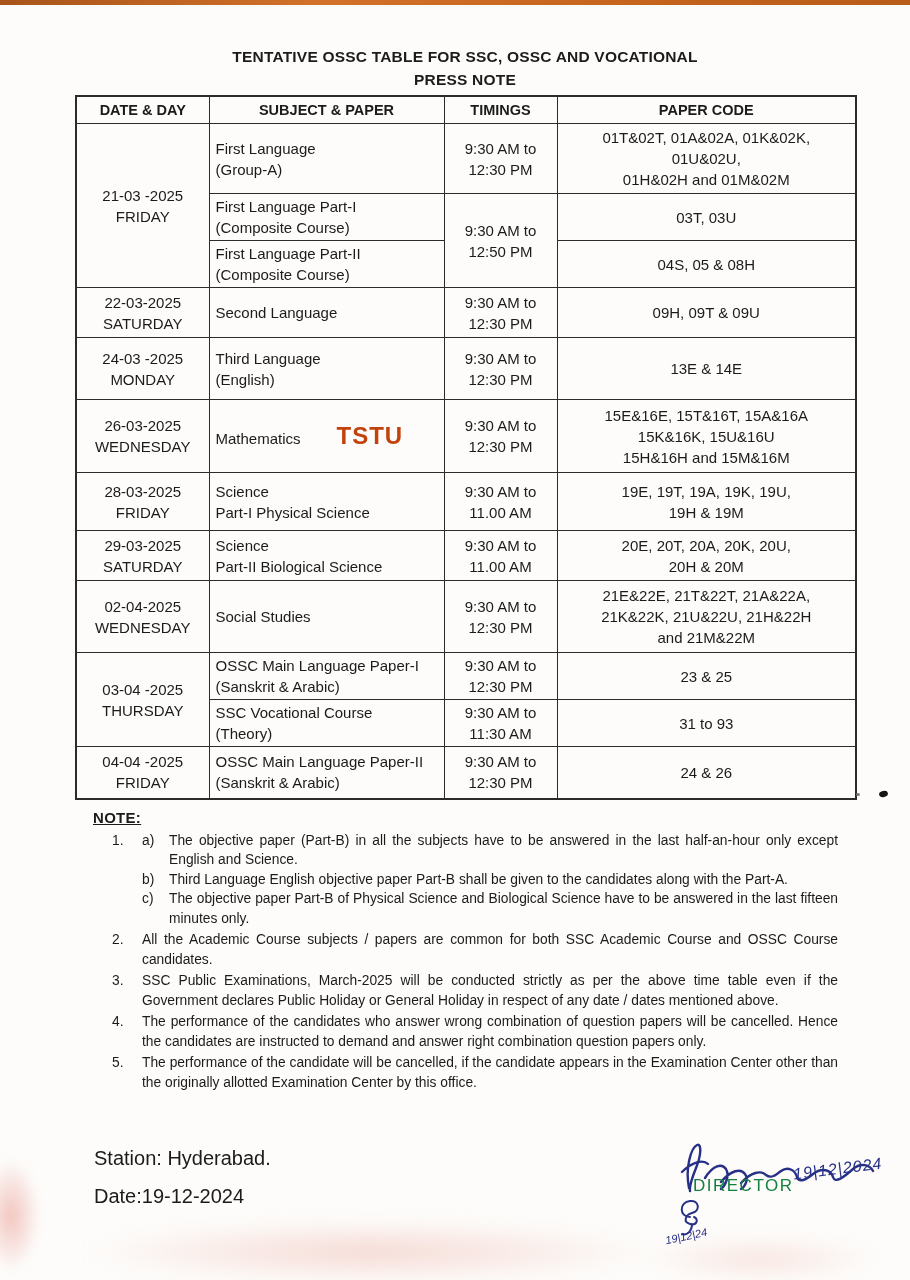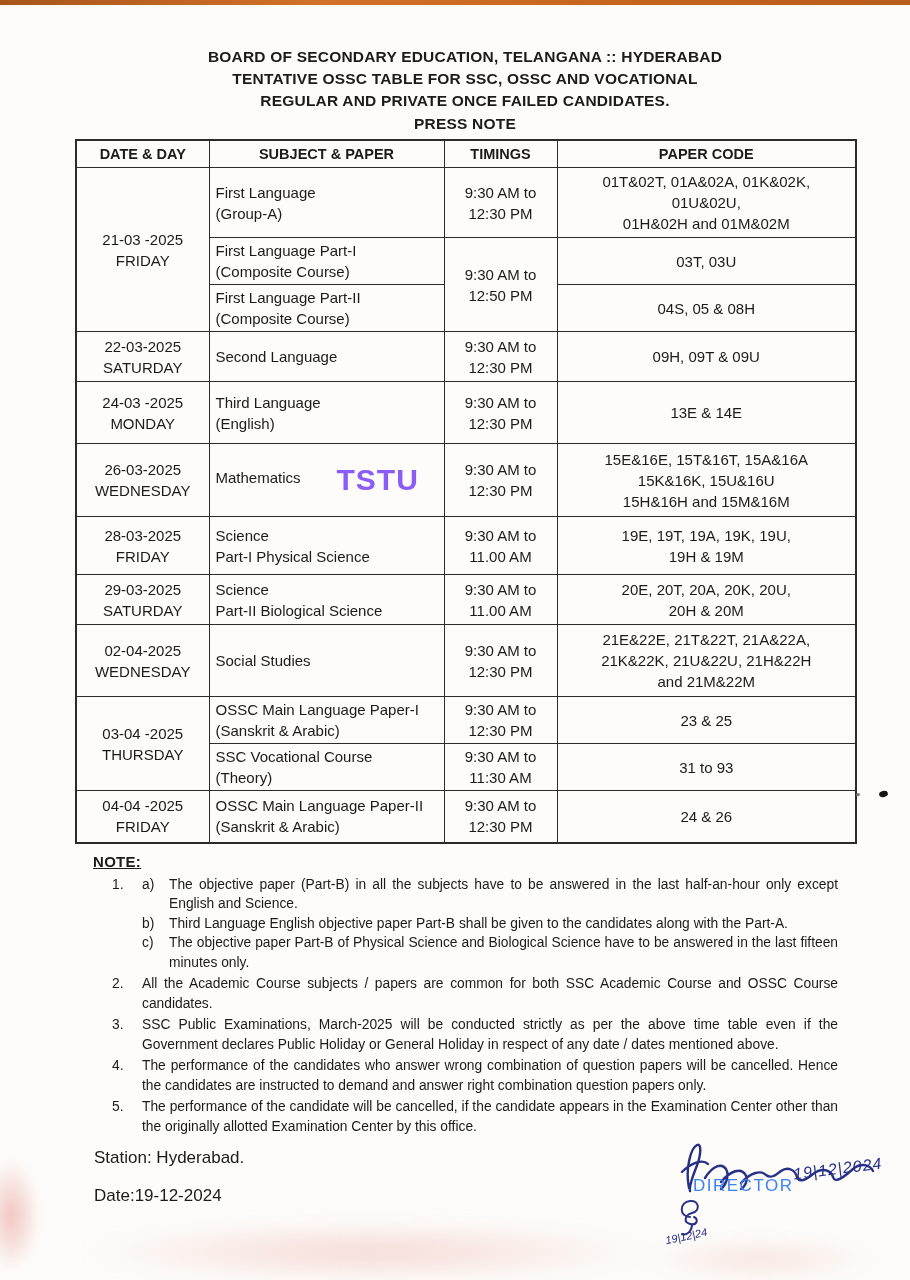--- a/index.html
+++ b/index.html
@@ -24,48 +24,48 @@
   }
   table.tt th, table.tt td { border:1.8px solid #2b2b2b; }
   table.tt th {
     font-size:14.5px; font-weight:bold; height:24px; padding:1px 13px;
   }
   table.tt td { font-size:15px; padding:2px 6px; vertical-align:middle; }
   td.c-date { text-align:center; line-height:21px; }
   td.c-subj { text-align:left; padding-left:10px; white-space:pre-line; line-height:21px; }
   td.c-time { text-align:center; white-space:pre-line; line-height:21px; }
   td.c-code { text-align:center; white-space:pre-line; line-height:21px; }
-  .subj-flex { display:flex; align-items:flex-start; }
+  .subj-flex { display:flex; align-items:flex-end; }
   .watermark {
-    color:#8b5cf6; font-weight:800; font-size:30px;
+    color:#c2410c; font-weight:800; font-size:24px;
     letter-spacing:1px; margin-left:36px; line-height:26px;
   }
   
   .rh70{height:70px}.rh45{height:45px}.rh40{height:40px}.rh50{height:50px}
   .rh62{height:62px}.rh66{height:66px}.rh58{height:58px}.rh55{height:50px}
   .rh72{height:72px}.rh47{height:47px}.rh43{height:43px}.rh52{height:52px}
   
   .note-heading {
     margin:9px 0 5px 93px; font-size:15px; font-weight:bold;
     text-decoration:underline; letter-spacing:0.3px;
   }
   .notes { margin-left:112px; width:726px; font-size:13.8px; line-height:19.5px; }
   .note-item { display:flex; margin-bottom:2px; }
   .note-num { width:30px; flex:none; }
   .note-body { flex:1; text-align:justify; }
   .sub-item { display:flex; }
   .sub-label { width:27px; flex:none; }
   .sub-text { flex:1; text-align:justify; }
   
-  .footer-left { position:absolute; left:94px; top:1148px; font-size:17px; }
+  .footer-left { position:absolute; left:94px; top:1148px; font-size:20px; }
   .footer-left .fl-line { line-height:20px; }
   .footer-left .fl-line + .fl-line { margin-top:18px; }
   .sig-block { position:absolute; left:655px; top:1138px; width:245px; height:110px; }
   .sig-svg { position:absolute; left:20px; top:0; }
-  .director { position:absolute; left:38px; top:38px; font-size:17px; letter-spacing:1.5px; color:#3b82f6; }
+  .director { position:absolute; left:38px; top:38px; font-size:17px; letter-spacing:1.5px; color:#15803d; }
   .hand-date {
     position:absolute; left:138px; top:22px; color:#273087;
     font-size:16px; font-style:italic; letter-spacing:1px;
     transform:rotate(-7deg); white-space:nowrap;
   }
   .monogram { position:absolute; left:18px; top:58px; }
   .mono-date {
     position:absolute; left:10px; top:92px; color:#273087;
     font-size:11px; font-style:italic; transform:rotate(-12deg); white-space:nowrap;
   }
@@ -84,23 +84,21 @@
            background:radial-gradient(ellipse, rgba(236,170,160,0.30), rgba(236,170,160,0) 72%);
            filter:blur(9px); }
 </style>
 </head>
 <body>
 
 <div class="page">
   <div class="top-strip"></div>
 
   <div class="header">
-    <div class="line">BOARD OF SECONDARY EDUCATION, TELANGANA :: HYDERABAD</div>
     <div class="line">TENTATIVE OSSC TABLE FOR SSC, OSSC AND VOCATIONAL</div>
-    <div class="line">REGULAR AND PRIVATE ONCE FAILED CANDIDATES.</div>
     <div class="line press-note">PRESS NOTE</div>
   </div>
 
   <table class="tt">
     <colgroup>
         <col style="width:133px">
         <col style="width:235px">
         <col style="width:113px">
         <col style="width:299px">
       </colgroup>

